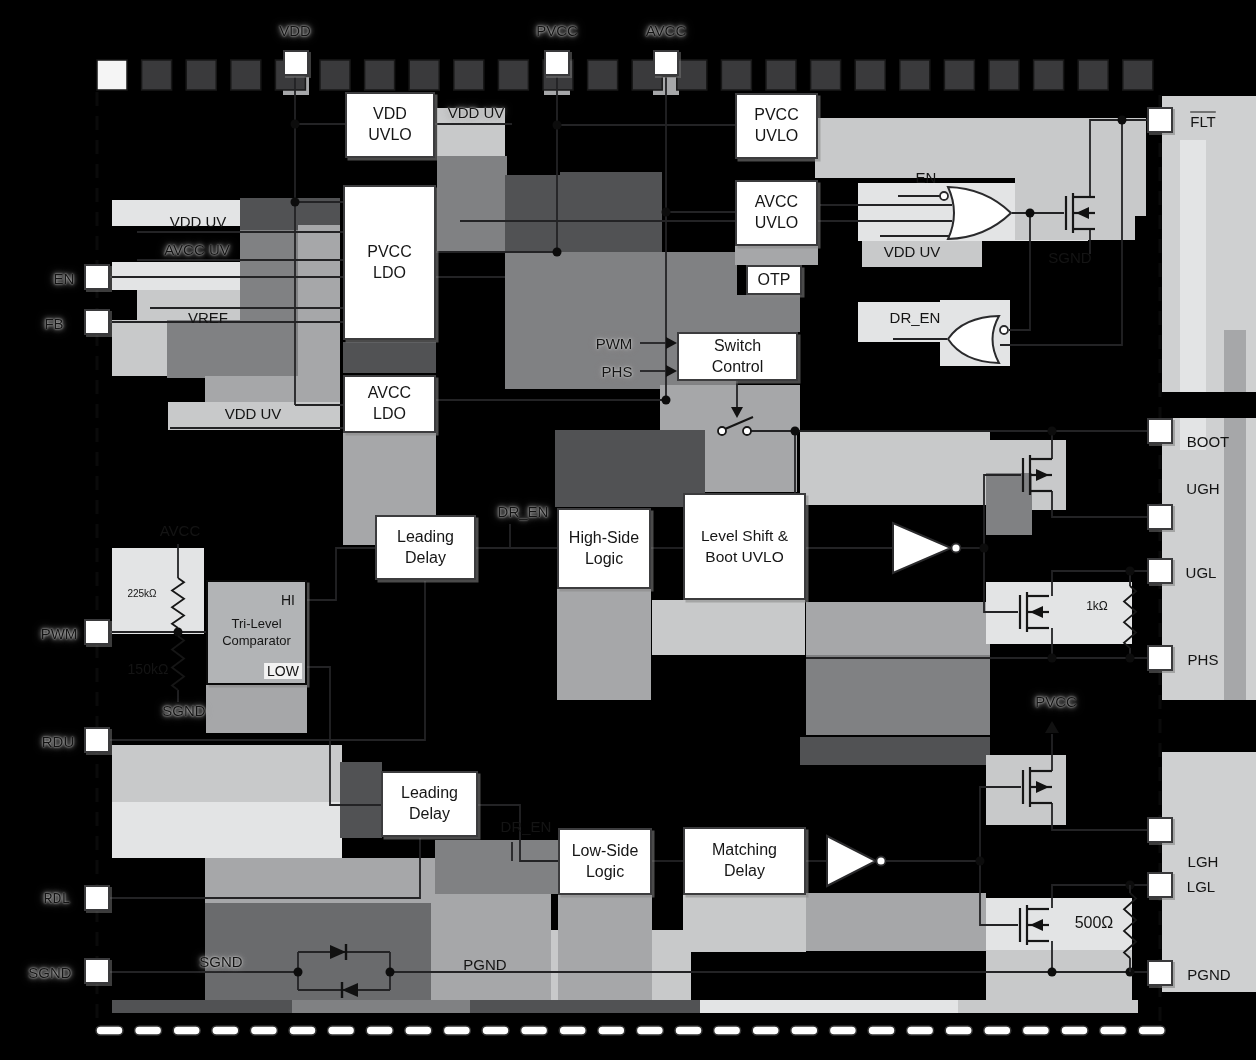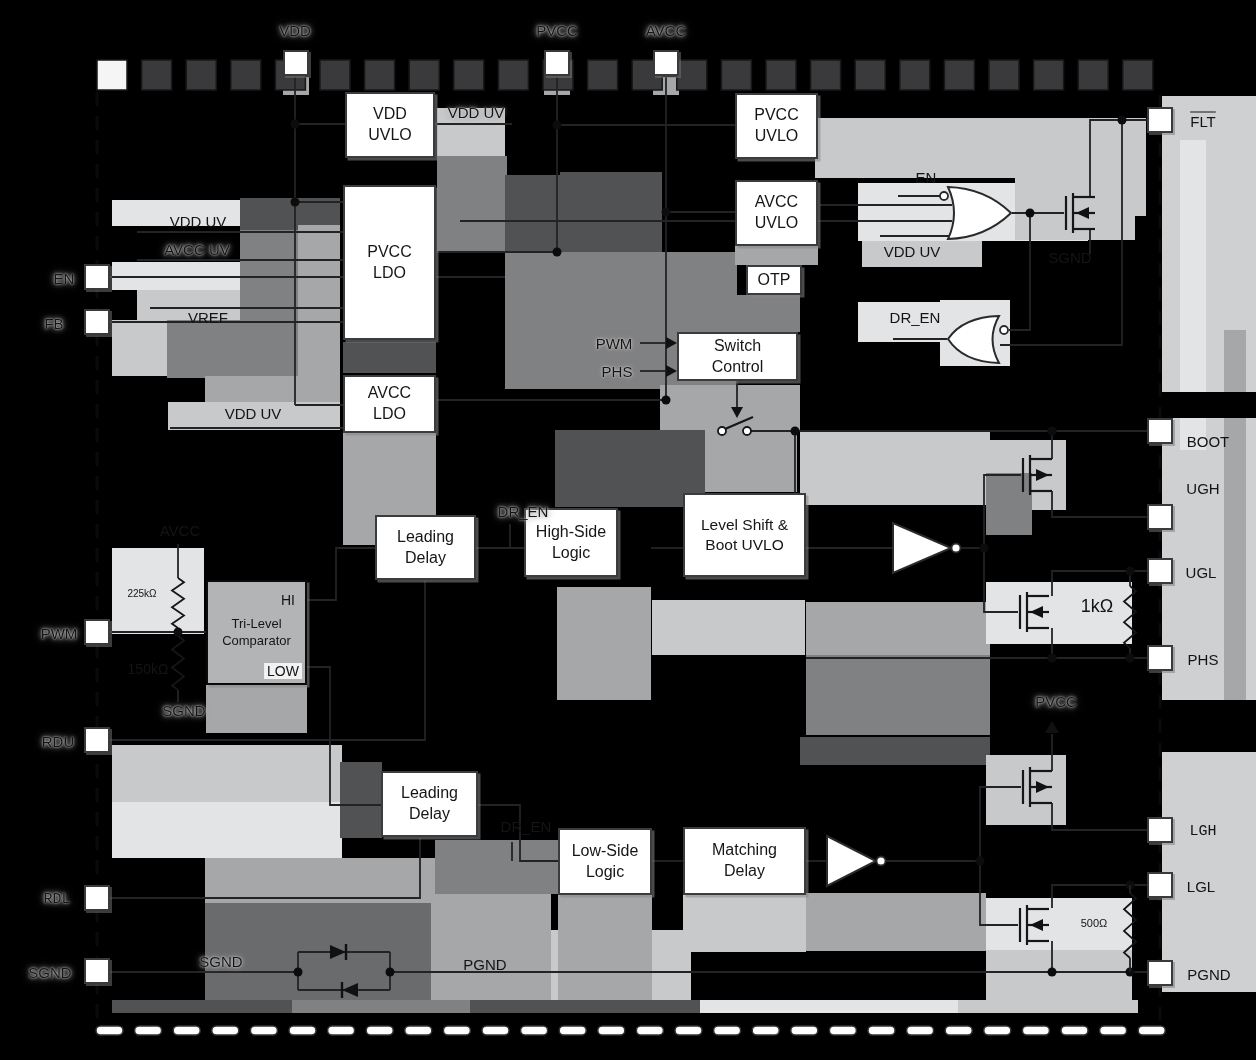--- a/index.html
+++ b/index.html
@@ -339,21 +339,21 @@
       <div class="lbl ovl" style="left: 1203px; top: 121px;">FLT</div>
       <div class="pinbox" style="left: 1147px; top: 418px;"></div>
       <div class="lbl" style="left: 1208px; top: 432px; margin-top: 9px;">BOOT</div>
       <div class="pinbox" style="left: 1147px; top: 504px;"></div>
       <div class="lbl" style="left: 1203px; top: 488px;">UGH</div>
       <div class="pinbox" style="left: 1147px; top: 558px;"></div>
       <div class="lbl" style="left: 1201px; top: 572px;">UGL</div>
       <div class="pinbox" style="left: 1147px; top: 645px;"></div>
       <div class="lbl" style="left: 1203px; top: 659px;">PHS</div>
       <div class="pinbox" style="left: 1147px; top: 817px;"></div>
-      <div class="lbl" style="left: 1203px; top: 831px; font-family: Liberation Mono, monospace;">LGH</div>
+      <div class="lbl" style="left: 1203px; top: 861px;">LGH</div>
       <div class="pinbox" style="left: 1147px; top: 872px;"></div>
       <div class="lbl" style="left: 1201px; top: 886px;">LGL</div>
       <div class="pinbox" style="left: 1147px; top: 960px;"></div>
       <div class="lbl" style="left: 1209px; top: 974px;">PGND</div>
       <div class="blk" style="left: 345px; top: 92px; width: 90px; height: 66px;">
         <div>VDD</div>
         <div>UVLO</div>
       </div>
       <div class="blk" style="left: 735px; top: 93px; width: 83px; height: 66px;">
         <div>PVCC</div>
@@ -375,25 +375,25 @@
         <div>LDO</div>
       </div>
       <div class="blk" style="left: 677px; top: 332px; width: 121px; height: 49px;">
         <div>Switch</div>
         <div>Control</div>
       </div>
       <div class="blk" style="left: 375px; top: 515px; width: 101px; height: 65px;">
         <div>Leading</div>
         <div>Delay</div>
       </div>
-      <div class="blk" style="left: 524px; top: 508px; width: 94px; height: 69px;">
+      <div class="blk" style="left: 557px; top: 508px; width: 94px; height: 81px;">
         <div>High-Side</div>
         <div>Logic</div>
       </div>
-      <div class="blk" style="left: 683px; top: 493px; width: 123px; height: 84px; font-size: 15.5px;">
+      <div class="blk" style="left: 683px; top: 493px; width: 123px; height: 107px; font-size: 15.5px;">
         <div>Level Shift &amp;</div>
         <div>Boot UVLO</div>
       </div>
       <div class="blk" style="left: 381px; top: 771px; width: 97px; height: 66px;">
         <div>Leading</div>
         <div>Delay</div>
       </div>
       <div class="blk" style="left: 558px; top: 828px; width: 94px; height: 67px;">
         <div>Low-Side</div>
         <div>Logic</div>
@@ -418,19 +418,19 @@
       <div class="lbl" style="left: 1070px; top: 257px;">SGND</div>
       <div class="lbl" style="left: 915px; top: 317px;">DR_EN</div>
       <div class="lbl halo" style="left: 523px; top: 511px;">DR_EN</div>
       <div class="lbl" style="left: 526px; top: 826px;">DR_EN</div>
       <div class="lbl" style="left: 180px; top: 530px;">AVCC</div>
       <div class="lbl" style="left: 142px; top: 594px; font-size: 10px;">225kΩ</div>
       <div class="lbl" style="left: 148px; top: 669px; font-size: 14px;">150kΩ</div>
       <div class="lbl halo" style="left: 184px; top: 710px;">SGND</div>
       <div class="lbl" style="left: 288px; top: 600px; font-size: 14px;">HI</div>
       <div class="lbl chip" style="left: 283px; top: 671px; font-size: 14px;">LOW</div>
-      <div class="lbl" style="left: 1097px; top: 606px; font-size: 18px;">1kΩ</div>
+      <div class="lbl" style="left: 1097px; top: 606px; font-size: 12px;">1kΩ</div>
       <div class="lbl halo" style="left: 1056px; top: 701px;">PVCC</div>
-      <div class="lbl" style="left: 1094px; top: 923px; font-size: 11px;">500Ω</div>
+      <div class="lbl" style="left: 1094px; top: 923px; font-size: 16px;">500Ω</div>
       <div class="lbl halo" style="left: 221px; top: 961px;">SGND</div>
       <div class="lbl" style="left: 485px; top: 964px;">PGND</div>
     </div>
 </div>
 
 </body></html>

